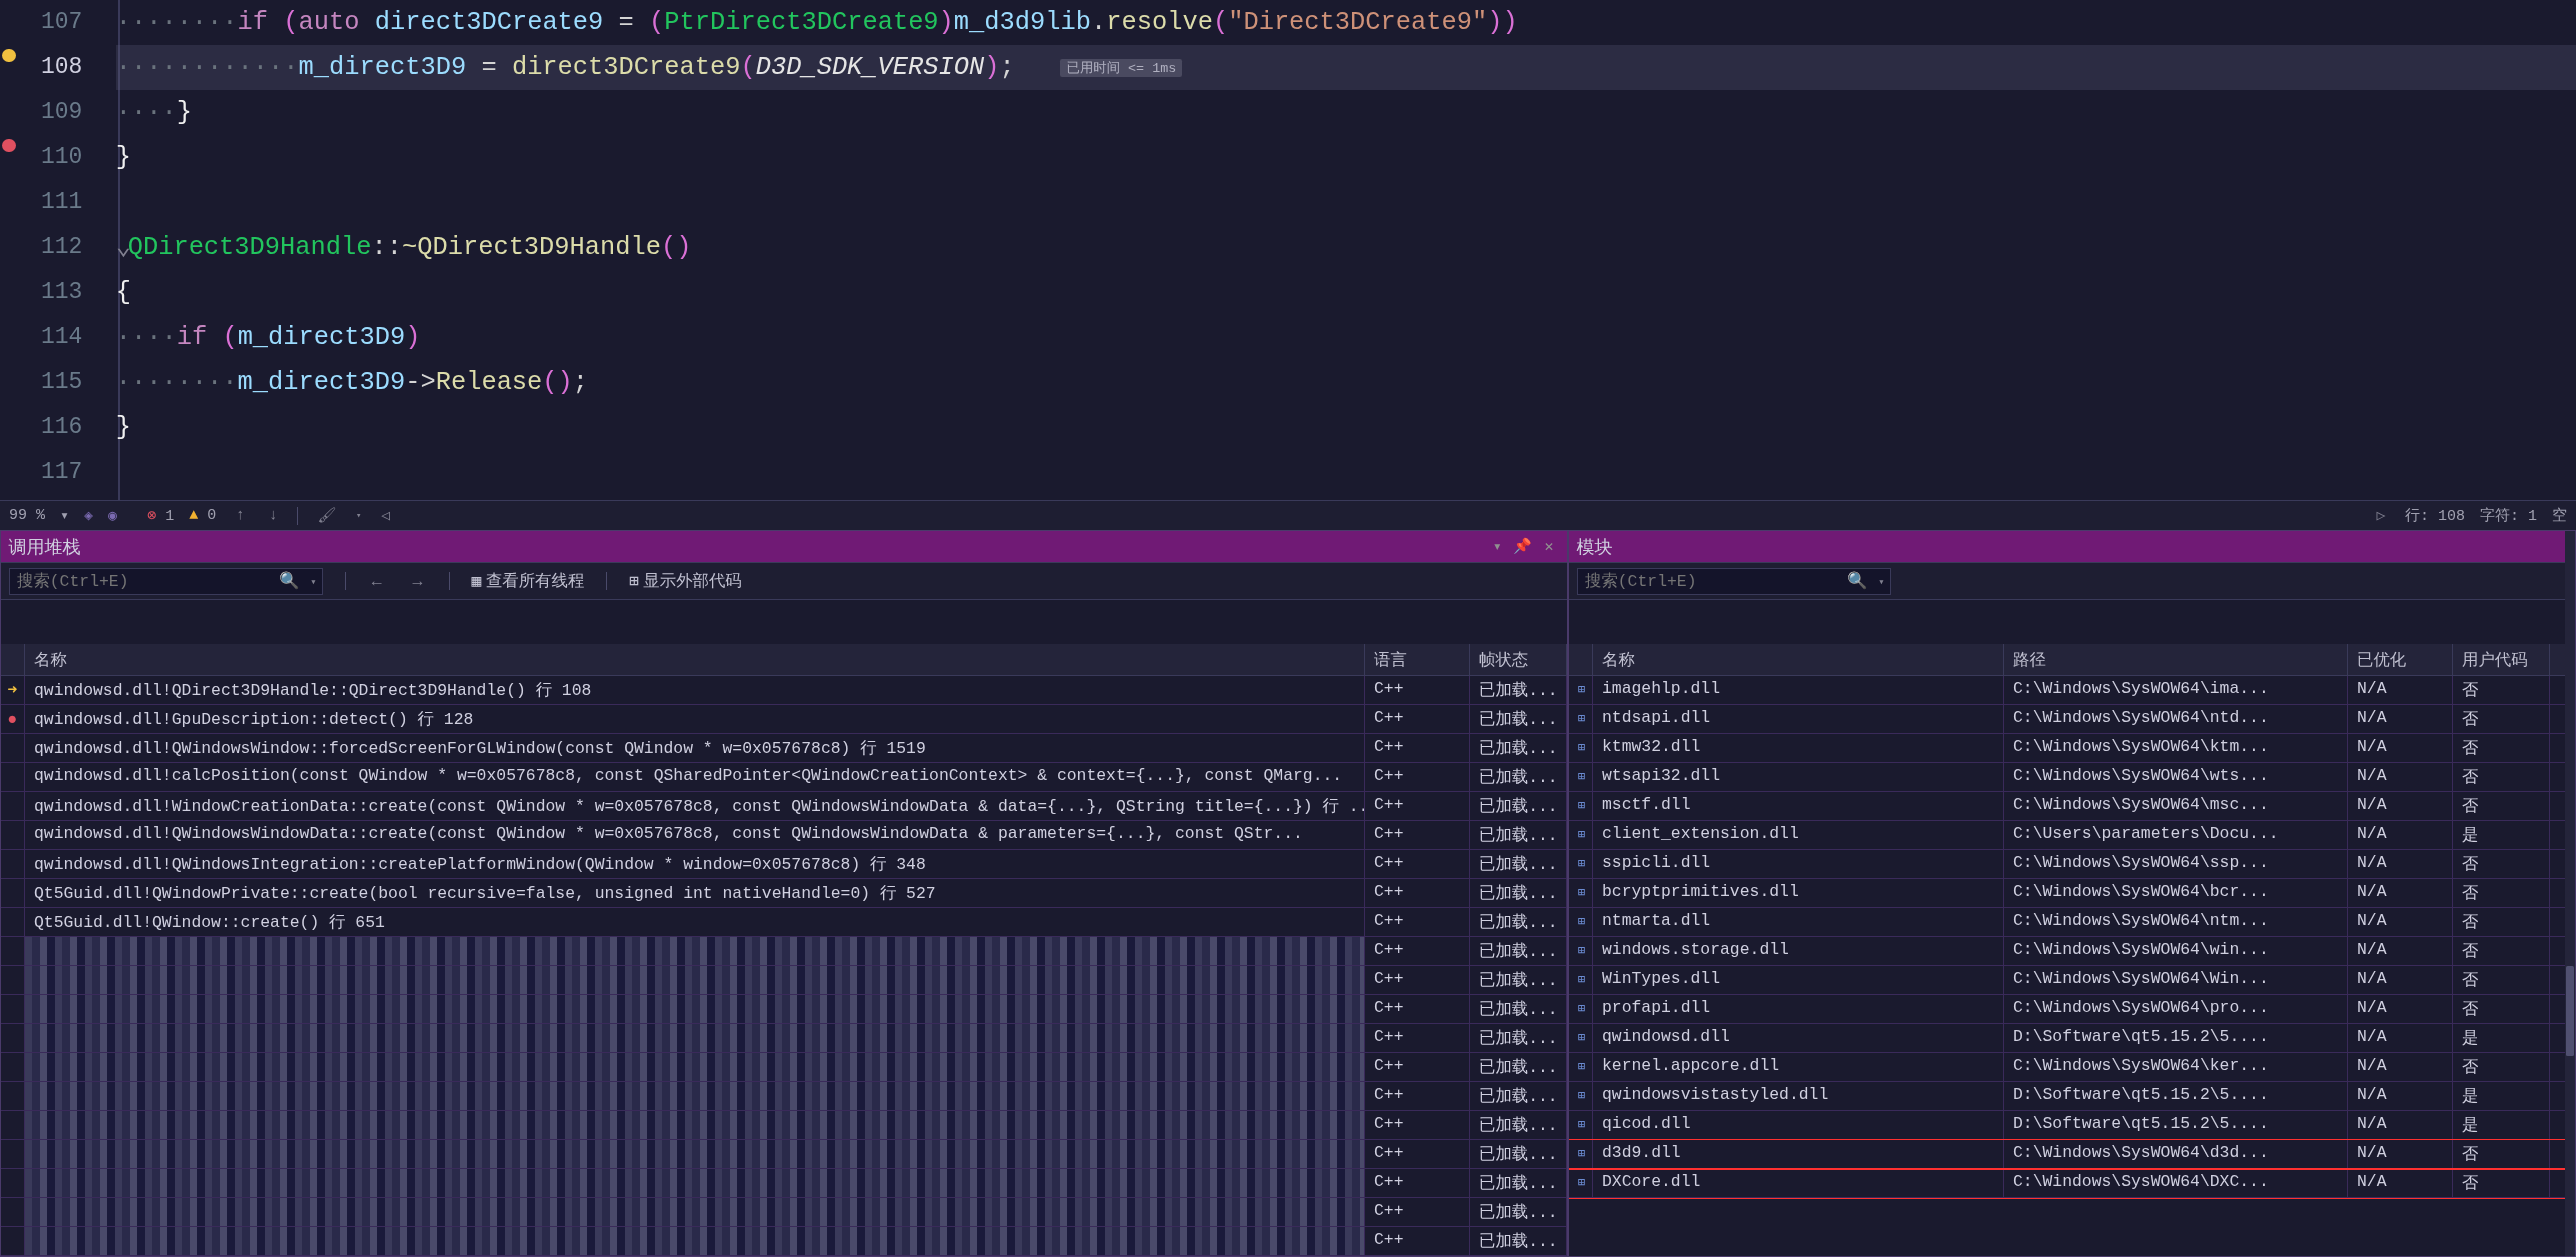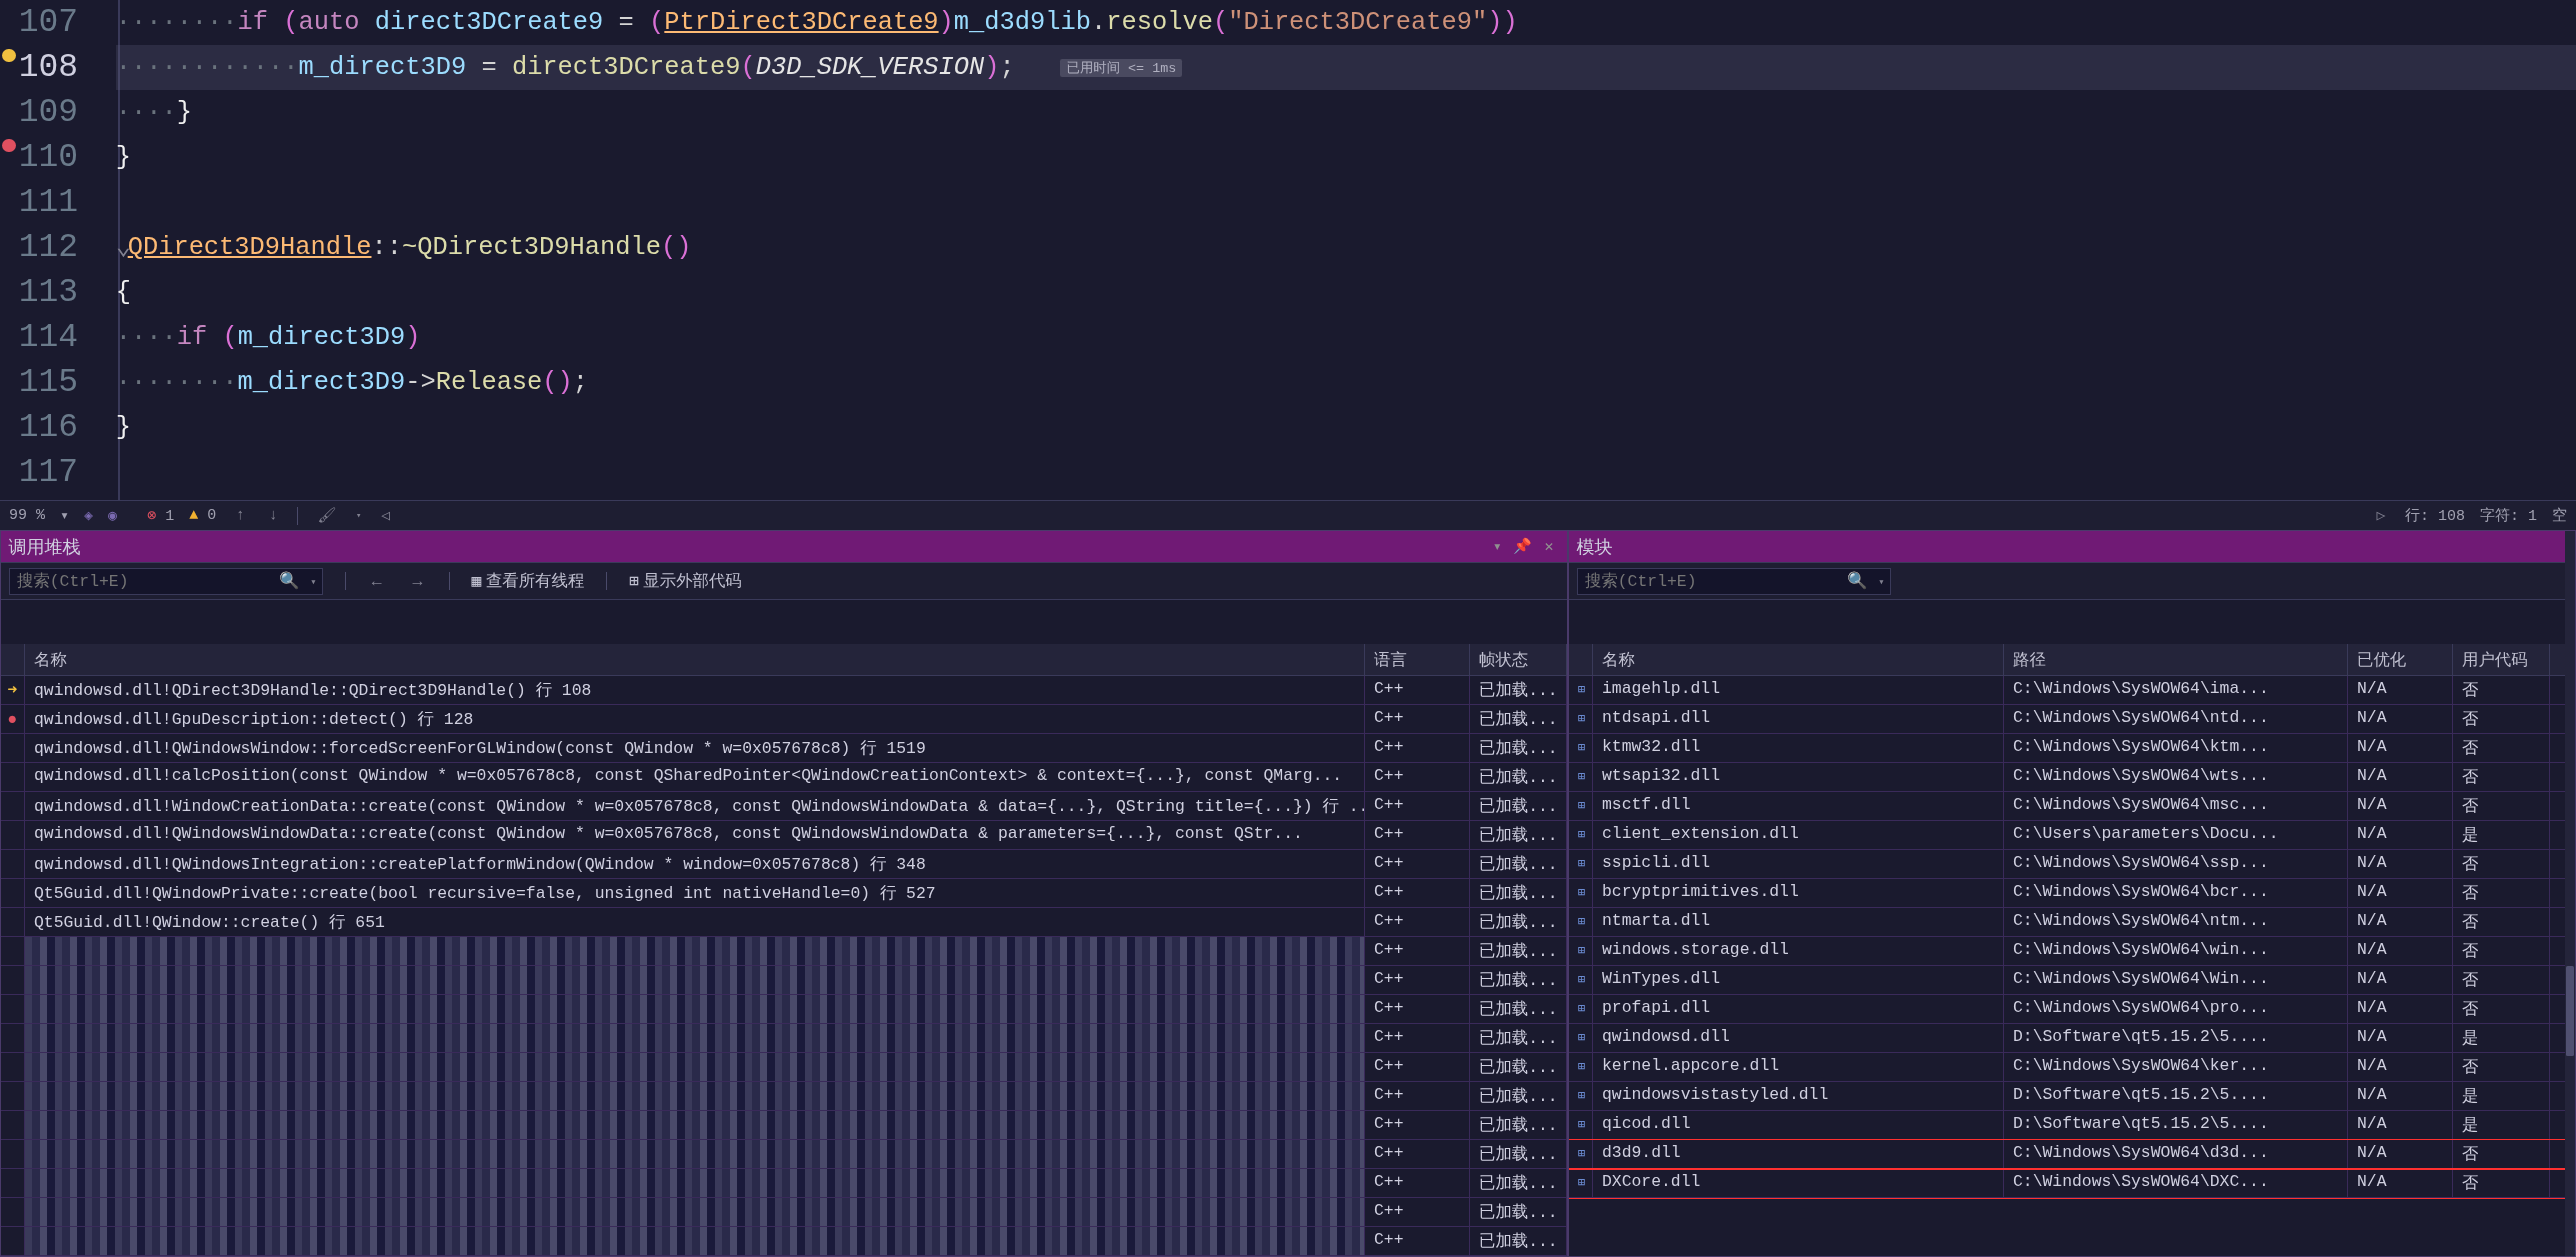--- a/index.html
+++ b/index.html
@@ -27,38 +27,38 @@
   width: 13.4px;
   height: 13.4px;
   border-radius: 50%;
   position: absolute;
   left: 2.2px;
 }
 .bp-yellow { background: #f0c040; }
 .bp-red { background: #e05060; }
 .line-numbers {
   width: 97px;
-  text-align: left;
+  text-align: center;
   padding-right: 11.2px;
   color: #6a7a8a;
-  font-size: 33px;
+  font-size: 23px;
   line-height: 45px;
   user-select: none;
 }
 .line-numbers .current { color: #d0d0e0; }
 .code-area {
   flex: 1;
   font-size: 25.4px;
   line-height: 45px;
   position: relative;
 }
 .code-line { white-space: pre; height: 45px; }
 .code-line.highlighted { background: rgba(100,100,130,0.25); }
 .kw { color: #c586c0; }
-.type { color: #fdba74; text-decoration: underline; }
+.type { color: #22c55e; }
 .func { color: #dcdcaa; }
 .var { color: #9cdcfe; cursor: pointer; }
 .str { color: #ce9178; }
 .const { color: #e5e5e5; font-style: italic; }
 .op { color: #d4d4d4; }
 .paren { color: #da70d6; }
 .dot { color: #6a737d; }
 .white { color: #f0f0f0; }
 .hint-text {
   background: rgba(120,120,140,0.4);

